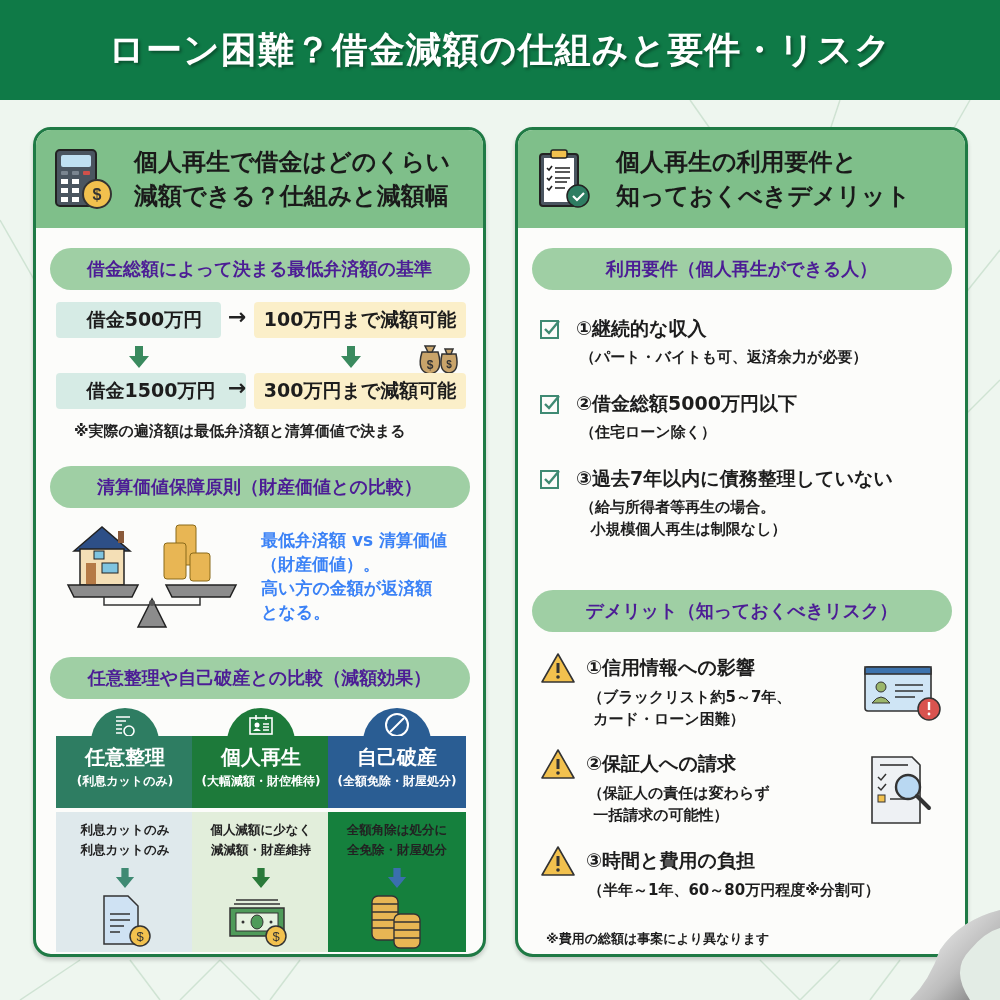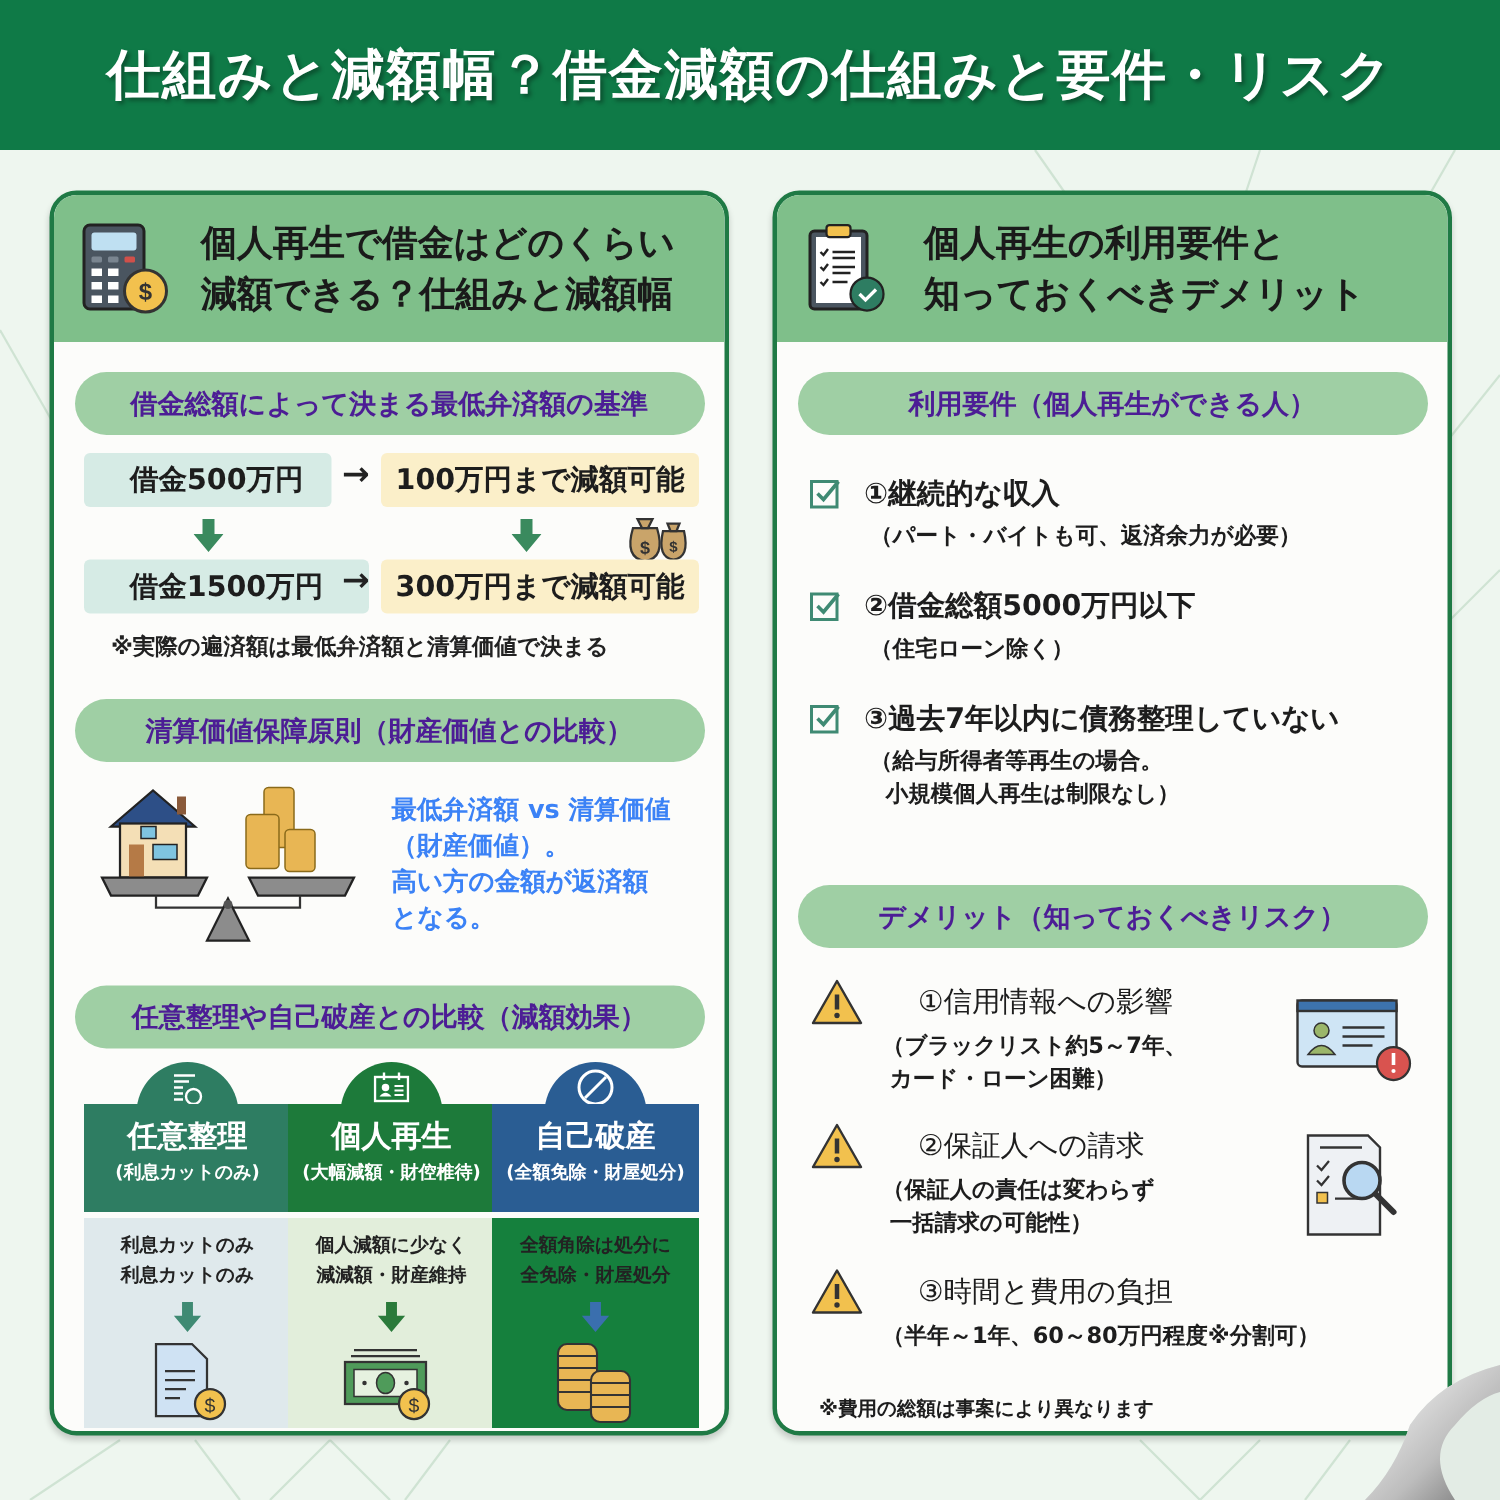--- a/index.html
+++ b/index.html
@@ -72,21 +72,21 @@
   }
   .col .desc {
     position: absolute; top: 8px; left: 0; width: 138px; text-align: center;
     font-size: 12.5px; font-weight: bold; line-height: 20px; color: #222;
   }
   .req { position: absolute; left: 22px; }
   .req .line1 { font-size: 19px; font-weight: bold; display: flex; align-items: center; }
   .req .line2 { font-size: 15px; font-weight: bold; line-height: 22px; margin-left: 40px; margin-top: 4px; }
   .req .chk { width: 22px; height: 22px; margin-right: 14px; }
   .risk { position: absolute; left: 22px; }
-  .risk .line1 { font-size: 19px; font-weight: normal; display: flex; align-items: center; gap: 26px; }
+  .risk .line1 { font-size: 19px; font-weight: bold; display: flex; align-items: center; }
   .risk .line2 { font-size: 15px; font-weight: bold; line-height: 22px; margin-left: 48px; margin-top: 2px; }
   .risk .warn { width: 36px; height: 32px; margin-right: 10px; }
   .footnote { position: absolute; left: 28px; top: 800px; font-size: 13px; font-weight: bold; }
   .curl { position: absolute; right: 0; bottom: 0; width: 90px; height: 90px; z-index: 3; }
 </style>
 </head>
 <body>
 
 <svg class="bg-lines" width="1000" height="1000">
   <g stroke="#cfe3d3" stroke-width="1.5" fill="none">
@@ -101,21 +101,21 @@
     <line x1="220" y1="960" x2="180" y2="1000"></line>
     <line x1="220" y1="960" x2="260" y2="1000"></line>
     <line x1="300" y1="960" x2="270" y2="1000"></line>
     <line x1="760" y1="960" x2="800" y2="1000"></line>
     <line x1="840" y1="960" x2="800" y2="1000"></line>
     <line x1="900" y1="960" x2="870" y2="1000"></line>
   </g>
 </svg>
 
 <div class="header">
-  <h1>仕組みと減額幅？借金減額の仕組みと要件・リスク</h1>
+  <h1>ローン困難？借金減額の仕組みと要件・リスク</h1>
 </div>
 
 <div class="panel left">
   <div class="panel-head">
     <svg class="icon" viewBox="0 0 66 66">
       <rect x="6" y="4" width="40" height="56" rx="4" fill="#4a5560" stroke="#222" stroke-width="2"></rect>
       <rect x="11" y="9" width="30" height="12" rx="2" fill="#bfe0f2"></rect>
       <rect x="11" y="25" width="7" height="4" rx="1" fill="#7a8590"></rect>
       <rect x="22" y="25" width="7" height="4" rx="1" fill="#7a8590"></rect>
       <rect x="33" y="25" width="7" height="4" rx="1" fill="#d0504a"></rect>

